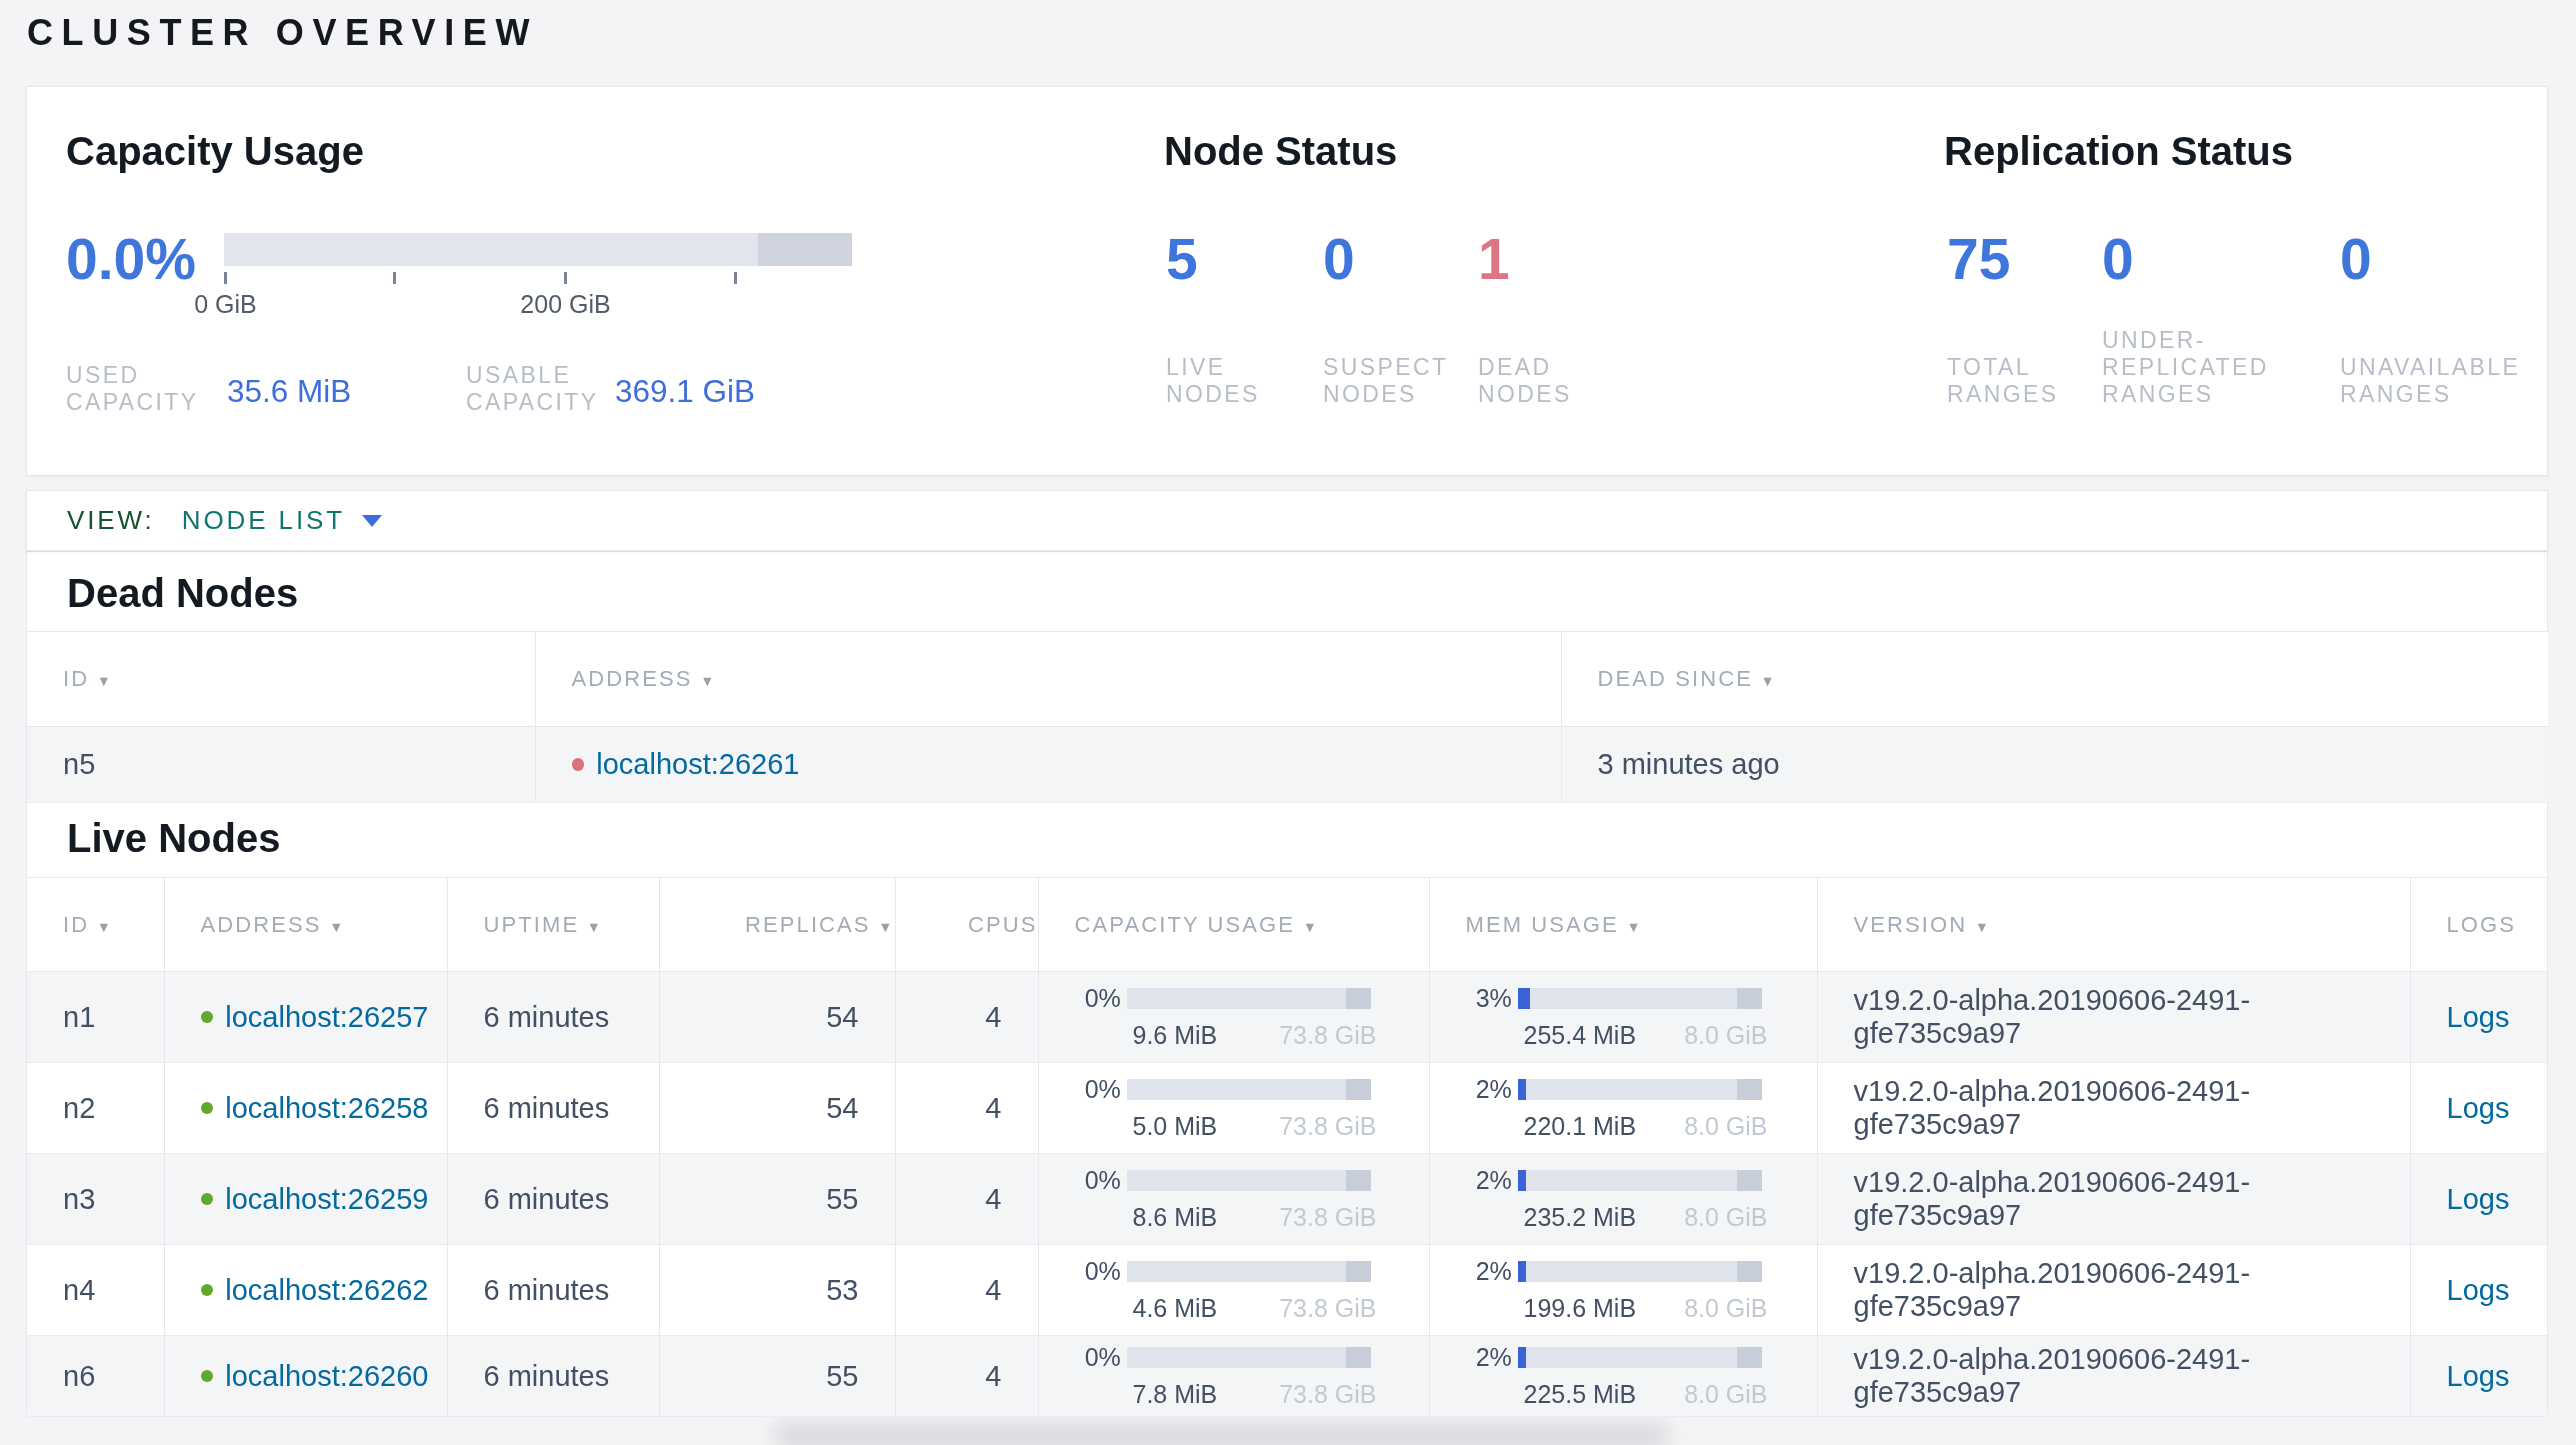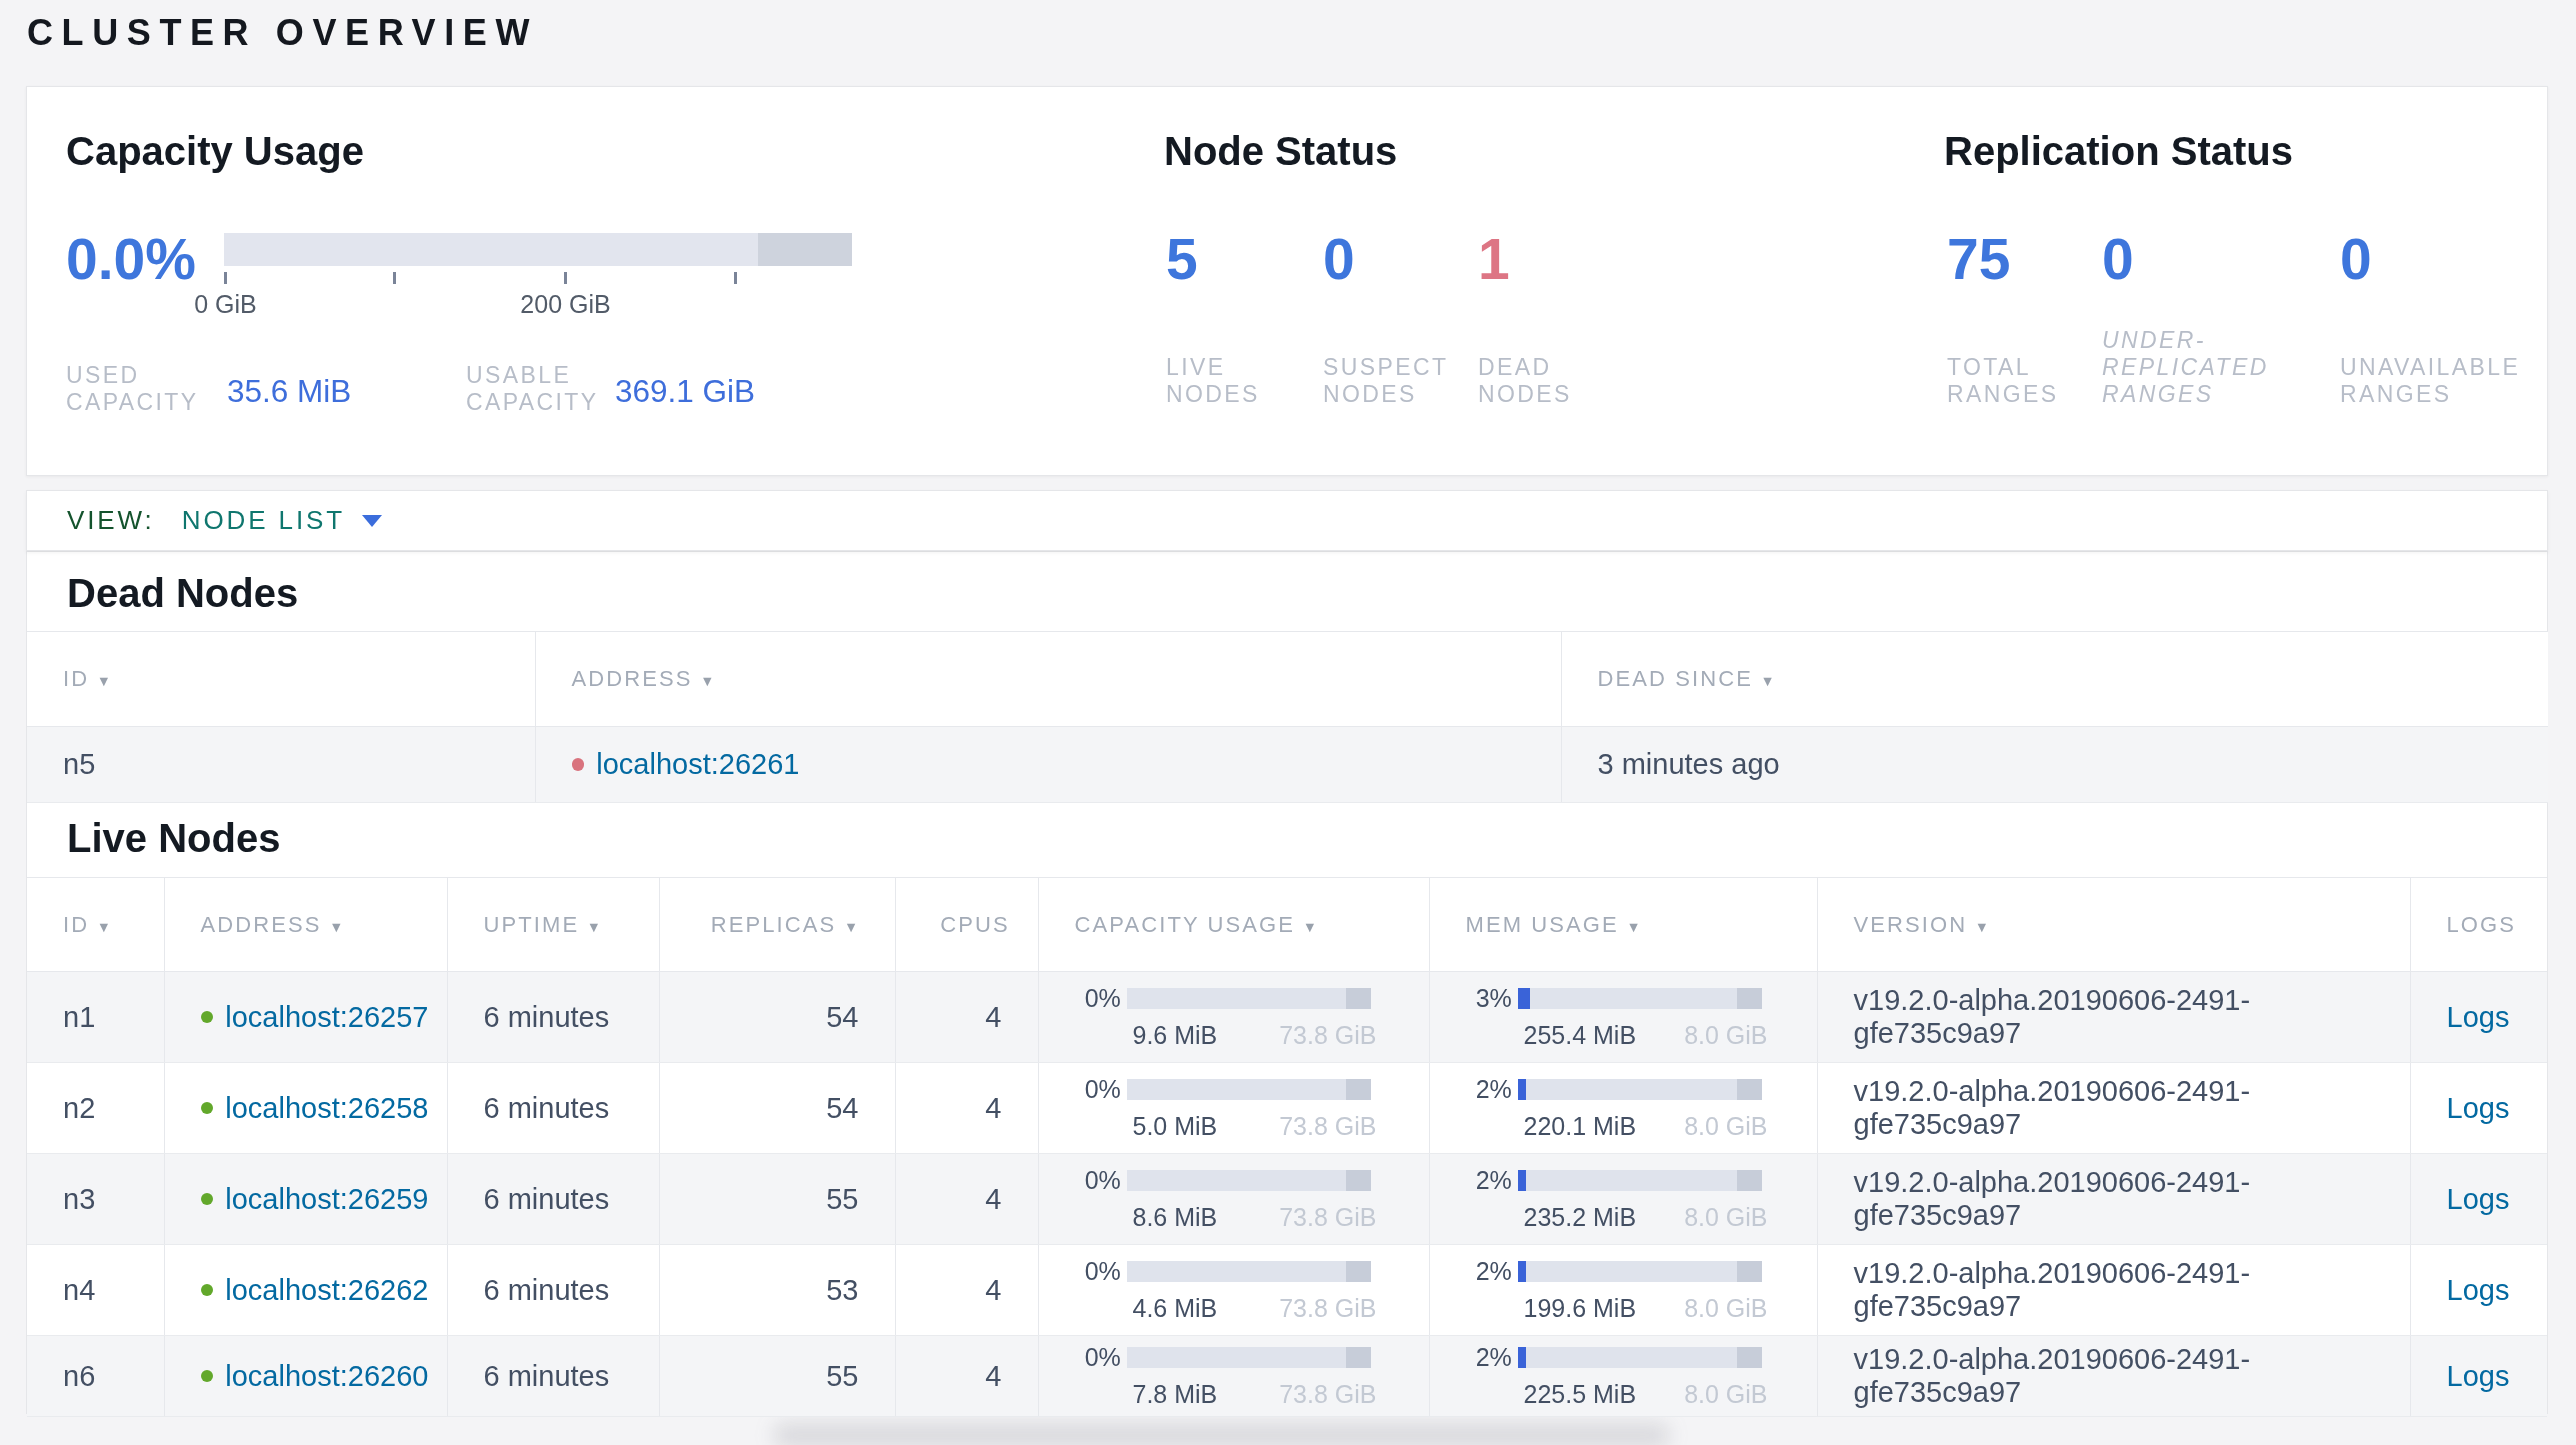--- a/index.html
+++ b/index.html
@@ -77,21 +77,21 @@
   .dead-table { top:79px; }
   .live-table { top:325px; }
   th {
     font-size:22px; font-weight:400; letter-spacing:2.1px; color:#a3abb7;
     text-align:left; padding-left:36px; vertical-align:middle;
     border-top:1px solid #e6e8ec; border-bottom:1px solid #e6e8ec;
     background:#fff; cursor:pointer;
   }
   .dead-table th { height:95px; }
   .live-table th { height:94px; }
-  th.center { text-align:center; padding-left:17px; }
+  th.center { text-align:right; padding-left:17px; }
   td {
     font-size:29px; color:#434f63; padding-left:36px; vertical-align:middle;
     border-bottom:1px solid #e9ebee;
   }
   .dead-table td { height:76px; }
   .live-table tr.r { height:91px; }
   .live-table tr.r-last { height:81px; }
   th + th, td + td { border-left:1px solid #e6e8ec; }
   tr.striped td { background:#f4f5f7; }
   .caret-sort { font-size:14.3px; color:#99a1ac; margin-left:7.6px; }
@@ -154,21 +154,21 @@
 NODES</div>
   <div class="small-label" style="left:1451px;">DEAD
 NODES</div>
 
   <h2 class="sec-title rs-title">Replication Status</h2>
   <div class="big rs-1">75</div>
   <div class="big rs-2">0</div>
   <div class="big rs-3">0</div>
   <div class="small-label" style="left:1920px;">TOTAL
 RANGES</div>
-  <div class="small-label" style="left:2075px;font-style:italic;">UNDER-
+  <div class="small-label" style="left:2075px;">UNDER-
 REPLICATED
 RANGES</div>
   <div class="small-label" style="left:2313px;">UNAVAILABLE
 RANGES</div>
 </section>
 
 <section class="viewbar">
   <span class="view-label">VIEW:</span>
   <span class="view-selected">
     <span class="view-value">NODE LIST</span>

